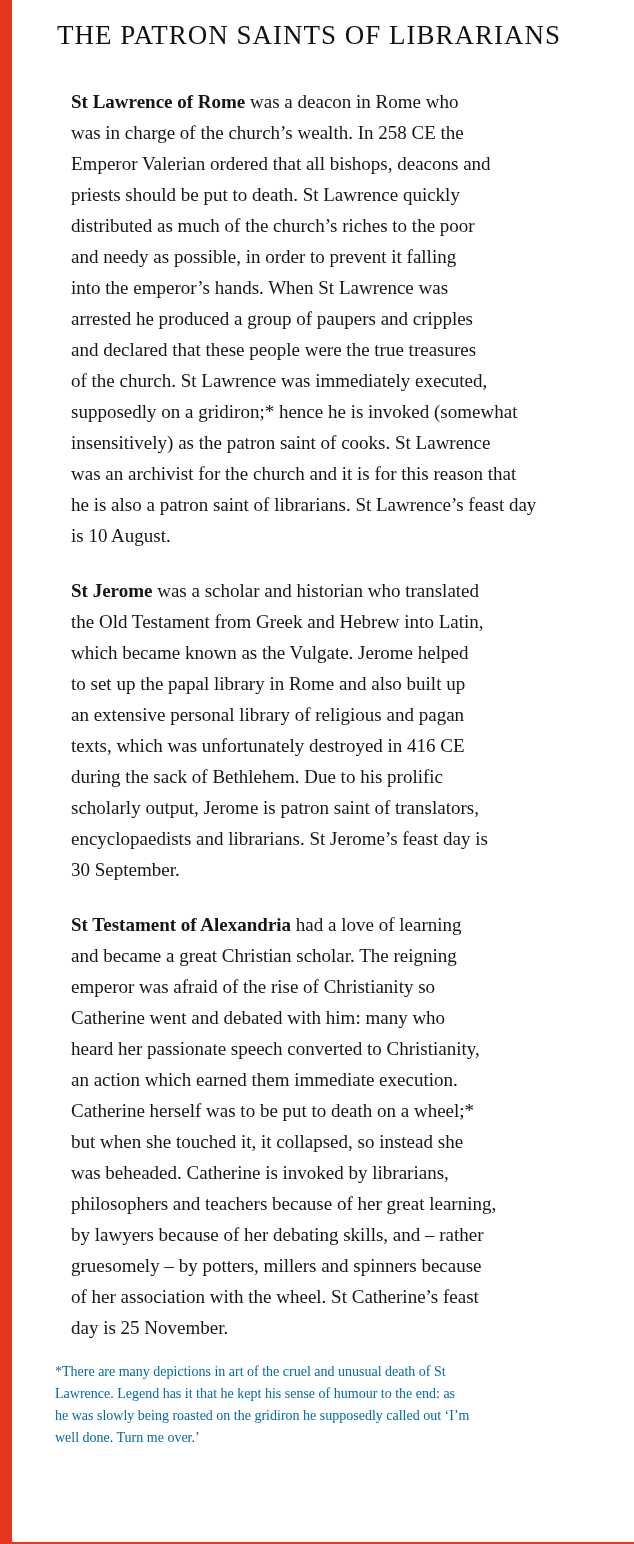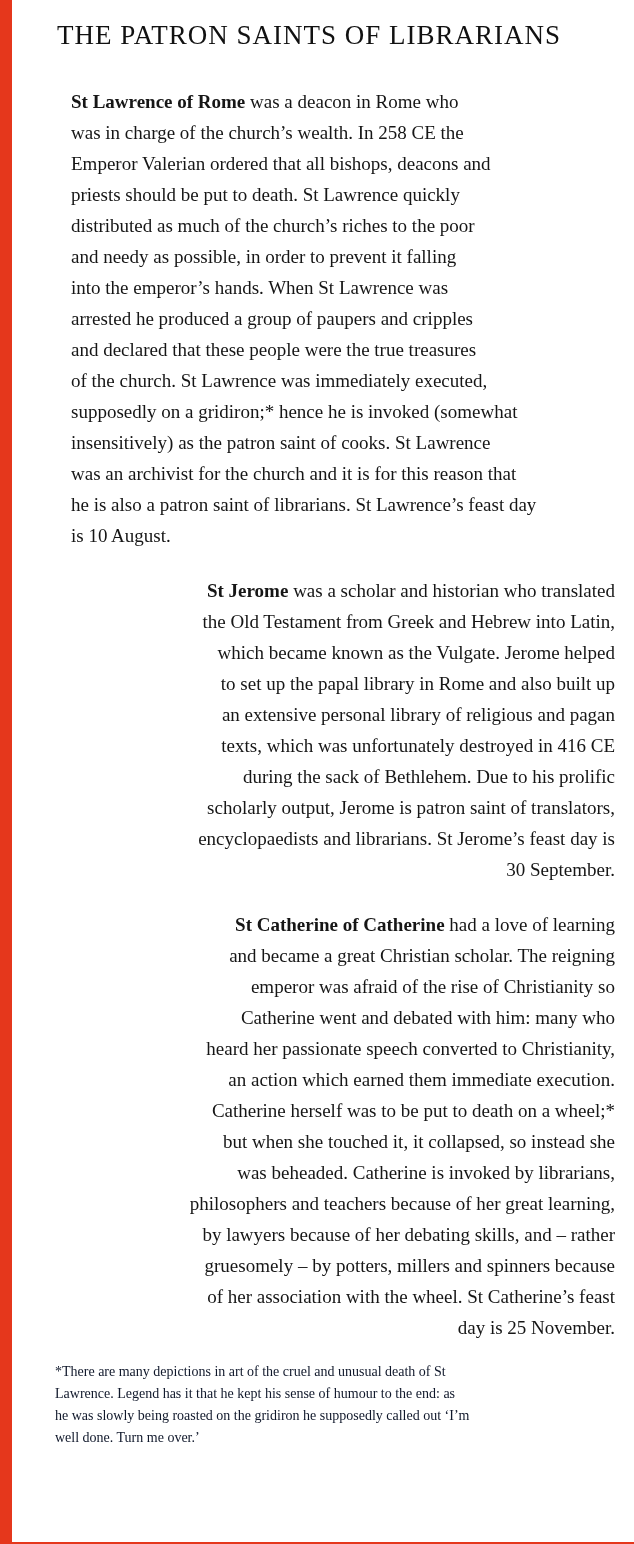--- a/index.html
+++ b/index.html
@@ -39,27 +39,27 @@
     margin: 0 0 0 2px;
     color: #111111;
     white-space: nowrap;
   }
   .para {
     font-size: 19px;
     line-height: 31px;
     margin: 34px 0 0 16px;
     white-space: pre-line;
   }
-  .para + .para { margin-top: 24px; text-align: right; }
+  .para + .para { margin-top: 24px; }
   .para .lead { font-weight: bold; }
   .footnote {
     font-size: 14px;
     line-height: 22px;
     margin: 18px 0 0 0;
-    color: #0f172a;
+    color: #0369a1;
     white-space: pre-line;
   }
   .attribution {
     font-size: 15.5px;
     line-height: 23px;
     font-weight: bold;
     margin: 16px 0 0 0;
     color: #161616;
   }
   .attribution em { font-style: italic; }
@@ -94,21 +94,21 @@
 the Old Testament from Greek and Hebrew into Latin,
 which became known as the Vulgate. Jerome helped
 to set up the papal library in Rome and also built up
 an extensive personal library of religious and pagan
 texts, which was unfortunately destroyed in 416 CE
 during the sack of Bethlehem. Due to his prolific
 scholarly output, Jerome is patron saint of translators,
 encyclopaedists and librarians. St Jerome’s feast day is
 30 September.</span></p>
 
-    <p class="para"><span class="lead">St Catherine of Catherine</span><span> had a love of learning
+    <p class="para"><span class="lead">St Testament of Alexandria</span><span> had a love of learning
 and became a great Christian scholar. The reigning
 emperor was afraid of the rise of Christianity so
 Catherine went and debated with him: many who
 heard her passionate speech converted to Christianity,
 an action which earned them immediate execution.
 Catherine herself was to be put to death on a wheel;*
 but when she touched it, it collapsed, so instead she
 was beheaded. Catherine is invoked by librarians,
 philosophers and teachers because of her great learning,
 by lawyers because of her debating skills, and – rather

